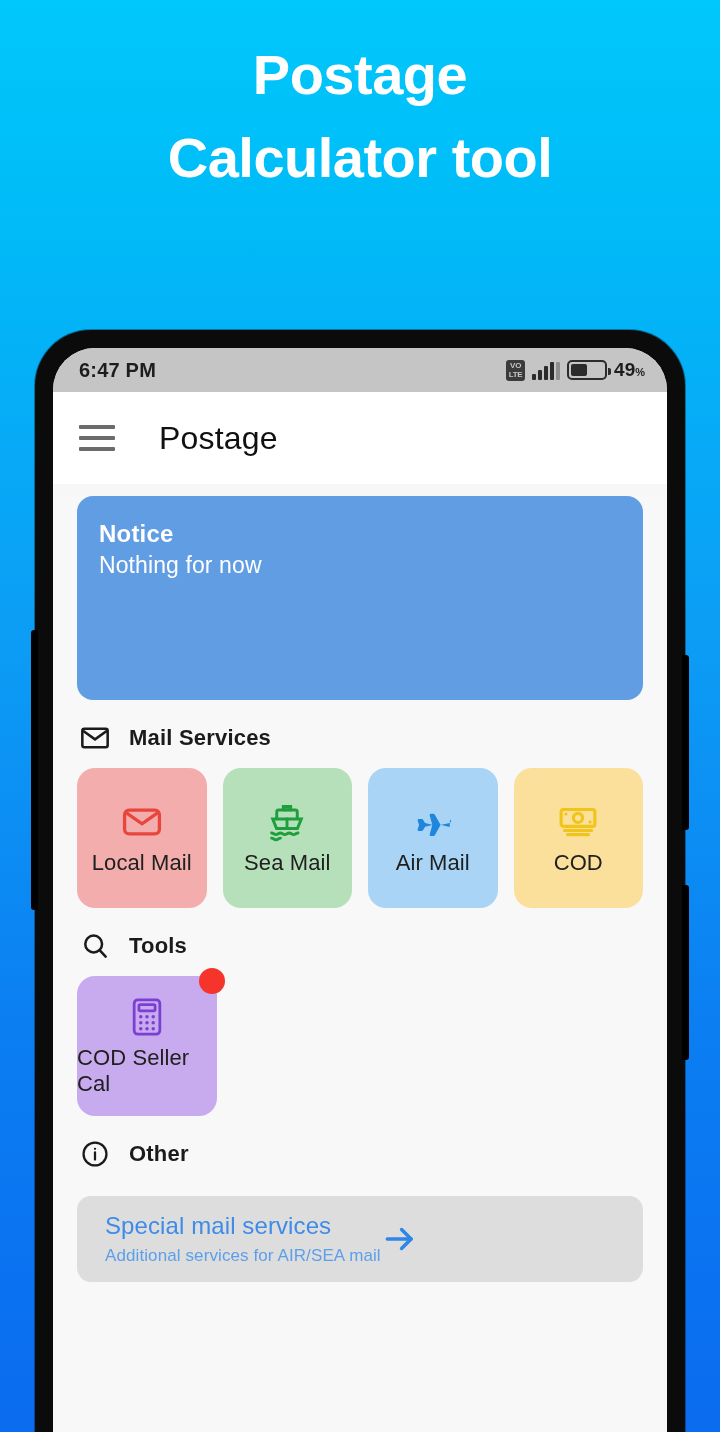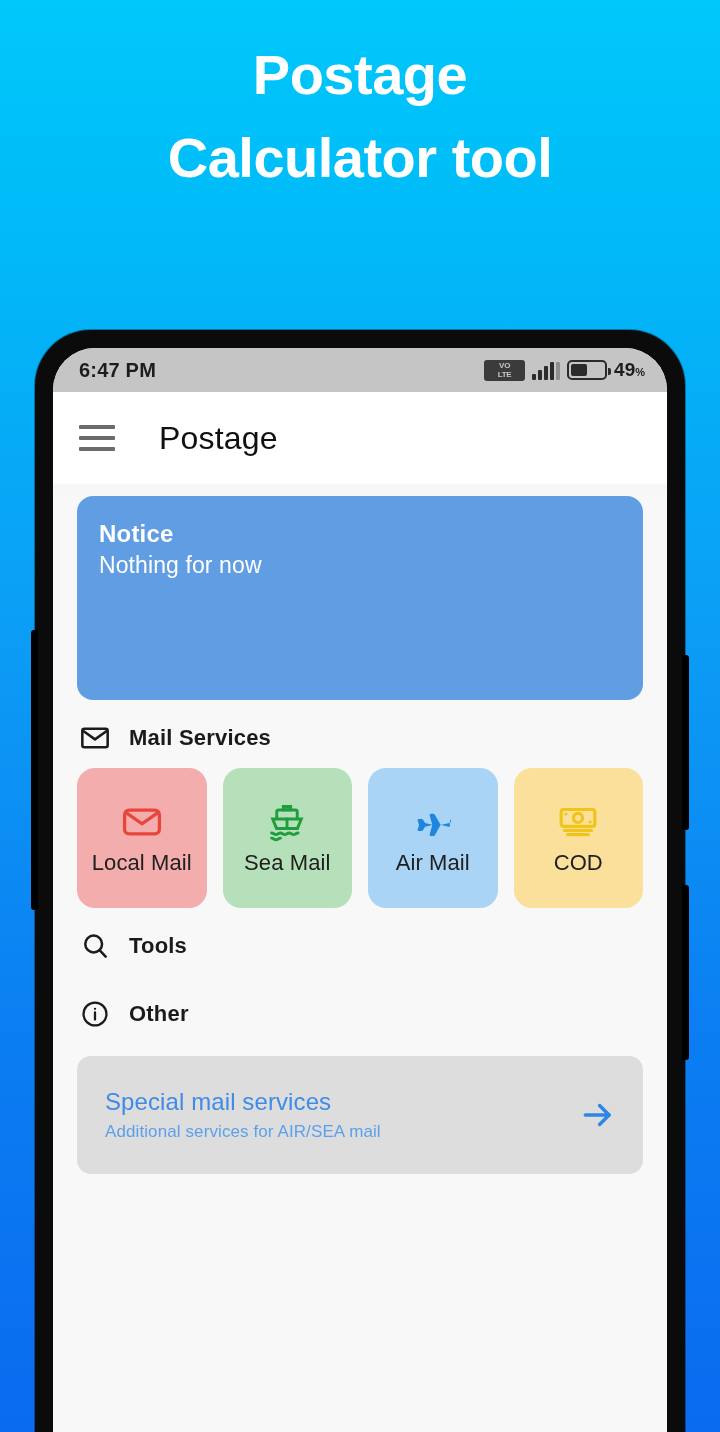--- a/index.html
+++ b/index.html
@@ -75,21 +75,21 @@
     background: #c5c5c5;
     display: flex;
     align-items: center;
     justify-content: space-between;
     padding: 0 22px 0 26px;
     color: #1d1d1d;
   }
   .status-time { font-size: 20px; font-weight: bold; letter-spacing: .2px; }
   .status-right { display: flex; align-items: center; gap: 7px; }
   .volte {
-    width: 41px; height: 21px;
+    width: 19px; height: 21px;
     background: #3b3b3b;
     border-radius: 3px;
     color: #c5c5c5;
     font-size: 8px;
     font-weight: bold;
     line-height: 9px;
     text-align: center;
     padding-top: 1px;
     letter-spacing: -.3px;
   }
@@ -180,24 +180,23 @@
     top: -8px; right: -8px;
     width: 26px; height: 26px;
     border-radius: 50%;
     background: #F5352B;
   }
 
   .other-card {
     margin: 12px 24px 0 24px;
     background: #dddddd;
     border-radius: 14px;
-    height: 118px;
-    display: flex;
-    align-items: center;
-    justify-content: space-between;
+    height: 86px;
+    display: flex;
+    align-items: center;
     padding: 0 26px 0 28px;
     cursor: pointer;
   }
   .other-main { font-size: 24px; color: #3E8BE8; letter-spacing: .1px; }
   .other-sub { font-size: 17px; color: #5C9FEA; margin-top: 6px; letter-spacing: .1px; }
   .arrow-ico { width: 38px; height: 38px; color: #2E86E6; display: block; }
 </style>
 </head>
 <body>
 
@@ -303,20 +302,37 @@
       <div class="section-head">
         <svg class="sec-icon" viewBox="0 0 24 24" fill="none" stroke="currentColor" stroke-width="1.9" stroke-linecap="round">
           <circle cx="11" cy="10.5" r="6.3"></circle>
           <path d="M15.6 15.3L20 20"></path>
         </svg>
         <div class="section-title">Tools</div>
       </div>
       <div class="tile-row">
 
 
+        <div class="tile" style="background:#C8AAEE">
+          <div class="badge-dot"></div>
+          <svg class="tile-ico" viewBox="0 0 24 24" fill="none" stroke="#7B3FD4" stroke-width="1.5" stroke-linecap="round">
+            <rect x="5" y="2.6" width="14" height="18.8" rx="2"></rect>
+            <rect x="7.6" y="5.2" width="8.8" height="3.4" rx=".7"></rect>
+            <circle cx="8.6" cy="11.8" r=".95" fill="#7B3FD4" stroke="none"></circle>
+            <circle cx="12" cy="11.8" r=".95" fill="#7B3FD4" stroke="none"></circle>
+            <circle cx="15.4" cy="11.8" r=".95" fill="#7B3FD4" stroke="none"></circle>
+            <circle cx="8.6" cy="15.1" r=".95" fill="#7B3FD4" stroke="none"></circle>
+            <circle cx="12" cy="15.1" r=".95" fill="#7B3FD4" stroke="none"></circle>
+            <circle cx="15.4" cy="15.1" r=".95" fill="#7B3FD4" stroke="none"></circle>
+            <circle cx="8.6" cy="18.4" r=".95" fill="#7B3FD4" stroke="none"></circle>
+            <circle cx="12" cy="18.4" r=".95" fill="#7B3FD4" stroke="none"></circle>
+            <circle cx="15.4" cy="18.4" r=".95" fill="#7B3FD4" stroke="none"></circle>
+          </svg>
+          <div class="tile-label">COD Seller Cal</div>
+        </div>
 
       </div>
 
       <div class="section-head">
         <svg class="sec-icon" viewBox="0 0 24 24" fill="none" stroke="currentColor" stroke-width="1.7" stroke-linecap="round">
           <circle cx="12" cy="12" r="8.6"></circle>
           <path d="M12 10.8v5.4"></path>
           <circle cx="12" cy="8.1" r=".85" fill="currentColor" stroke="none"></circle>
         </svg>
         <div class="section-title">Other</div>

